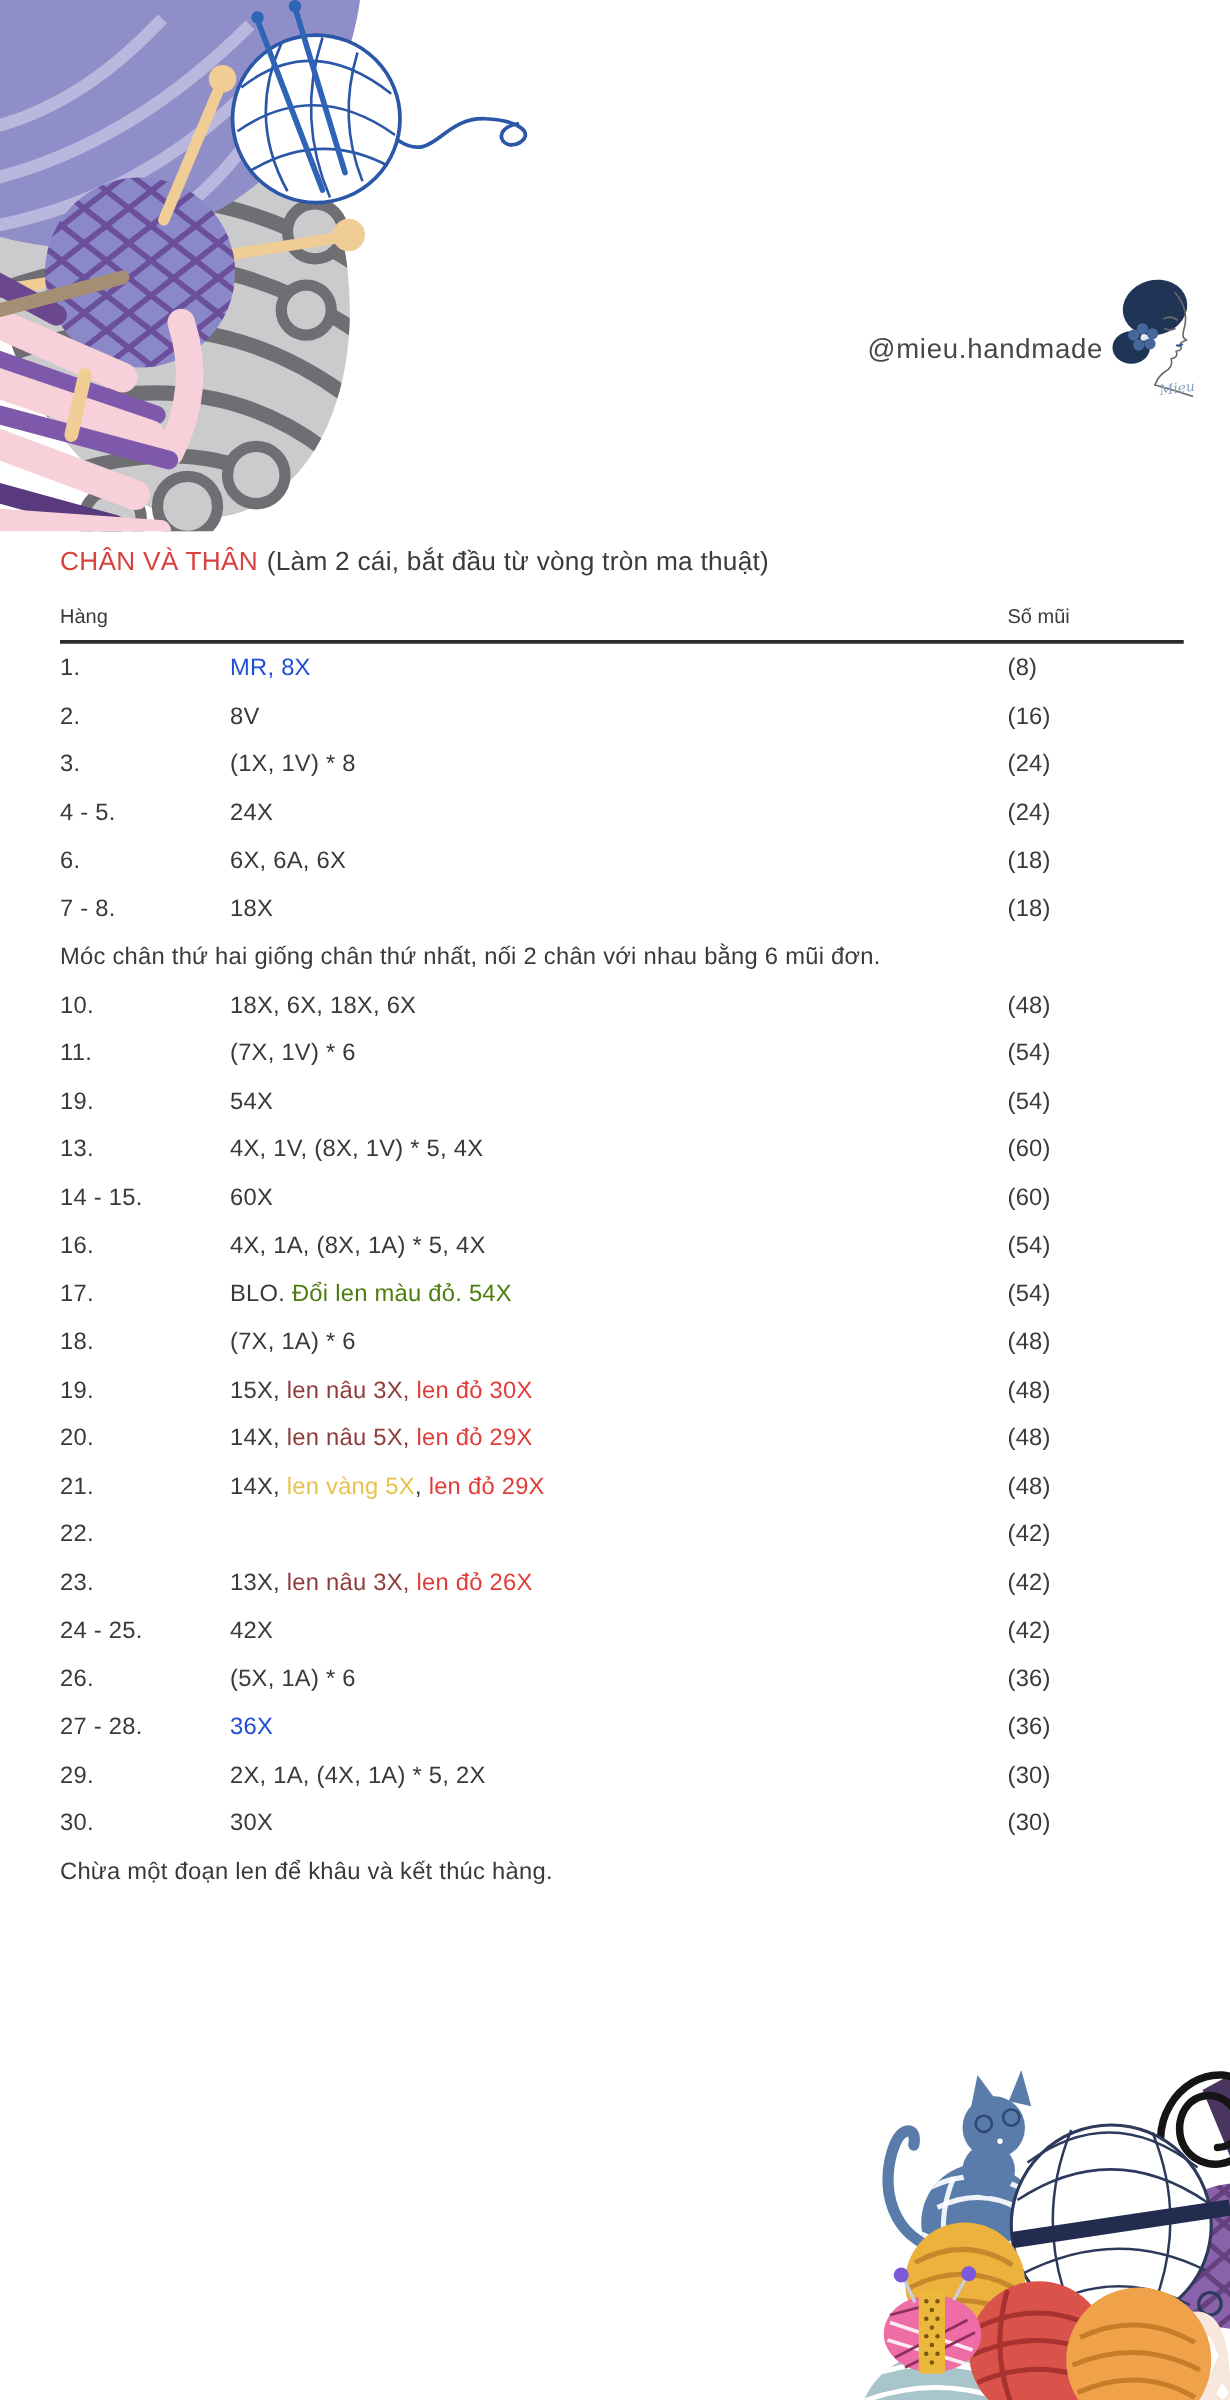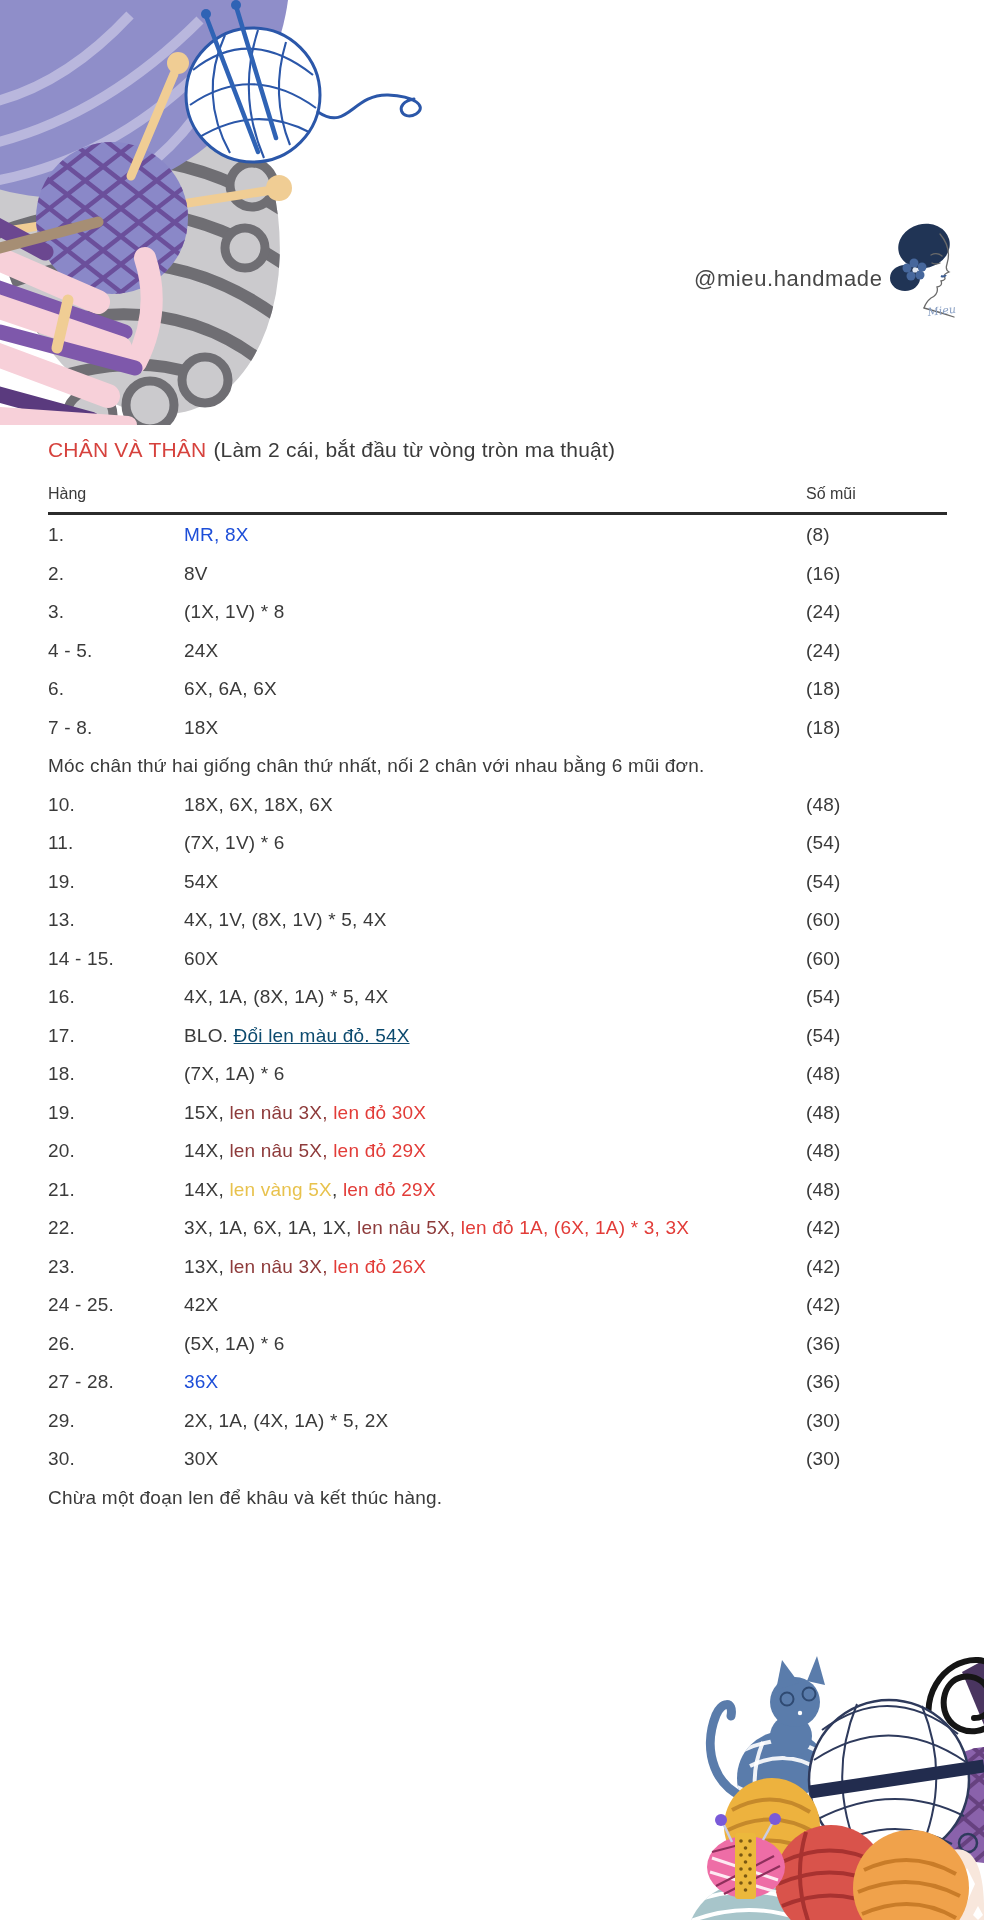--- a/index.html
+++ b/index.html
@@ -240,21 +240,21 @@
           <span class="c-ins"><span style="color: rgb(58, 58, 58);">60X</span></span>
           <span class="c-count">(60)</span>
         </div>
         <div class="p-row">
           <span class="c-label">16.</span>
           <span class="c-ins"><span style="color: rgb(58, 58, 58);">4X, 1A, (8X, 1A) * 5, 4X</span></span>
           <span class="c-count">(54)</span>
         </div>
         <div class="p-row">
           <span class="c-label">17.</span>
-          <span class="c-ins"><span style="color: rgb(58, 58, 58);">BLO. </span><span style="color: #0c4a6e; text-decoration: underline;">Đổi len màu đỏ. 54X</span></span>
+          <span class="c-ins"><span style="color: rgb(58, 58, 58);">BLO. </span><span style="color: #4d7c0f;">Đổi len màu đỏ. 54X</span></span>
           <span class="c-count">(54)</span>
         </div>
         <div class="p-row">
           <span class="c-label">18.</span>
           <span class="c-ins"><span style="color: rgb(58, 58, 58);">(7X, 1A) * 6</span></span>
           <span class="c-count">(48)</span>
         </div>
         <div class="p-row">
           <span class="c-label">19.</span>
           <span class="c-ins"><span style="color: rgb(58, 58, 58);">15X, </span><span style="color: rgb(142, 59, 59);">len nâu 3X,</span><span style="color: rgb(226, 60, 56);"> len đỏ 30X</span></span>
@@ -265,21 +265,20 @@
           <span class="c-ins"><span style="color: rgb(58, 58, 58);">14X, </span><span style="color: rgb(142, 59, 59);">len nâu 5X,</span><span style="color: rgb(226, 60, 56);"> len đỏ 29X</span></span>
           <span class="c-count">(48)</span>
         </div>
         <div class="p-row">
           <span class="c-label">21.</span>
           <span class="c-ins"><span style="color: rgb(58, 58, 58);">14X, </span><span style="color: rgb(232, 194, 77);">len vàng 5X</span><span style="color: rgb(58, 58, 58);">, </span><span style="color: rgb(226, 60, 56);">len đỏ 29X</span></span>
           <span class="c-count">(48)</span>
         </div>
         <div class="p-row">
           <span class="c-label">22.</span>
-          <span class="c-ins"><span style="color: rgb(58, 58, 58);">3X, 1A, 6X, 1A, 1X, </span><span style="color: rgb(142, 59, 59);">len nâu 5X,</span><span style="color: rgb(226, 60, 56);"> len đỏ 1A, (6X, 1A) * 3, 3X</span></span>
           <span class="c-count">(42)</span>
         </div>
         <div class="p-row">
           <span class="c-label">23.</span>
           <span class="c-ins"><span style="color: rgb(58, 58, 58);">13X, </span><span style="color: rgb(142, 59, 59);">len nâu 3X,</span><span style="color: rgb(226, 60, 56);"> len đỏ 26X</span></span>
           <span class="c-count">(42)</span>
         </div>
         <div class="p-row">
           <span class="c-label">24 - 25.</span>
           <span class="c-ins"><span style="color: rgb(58, 58, 58);">42X</span></span>

